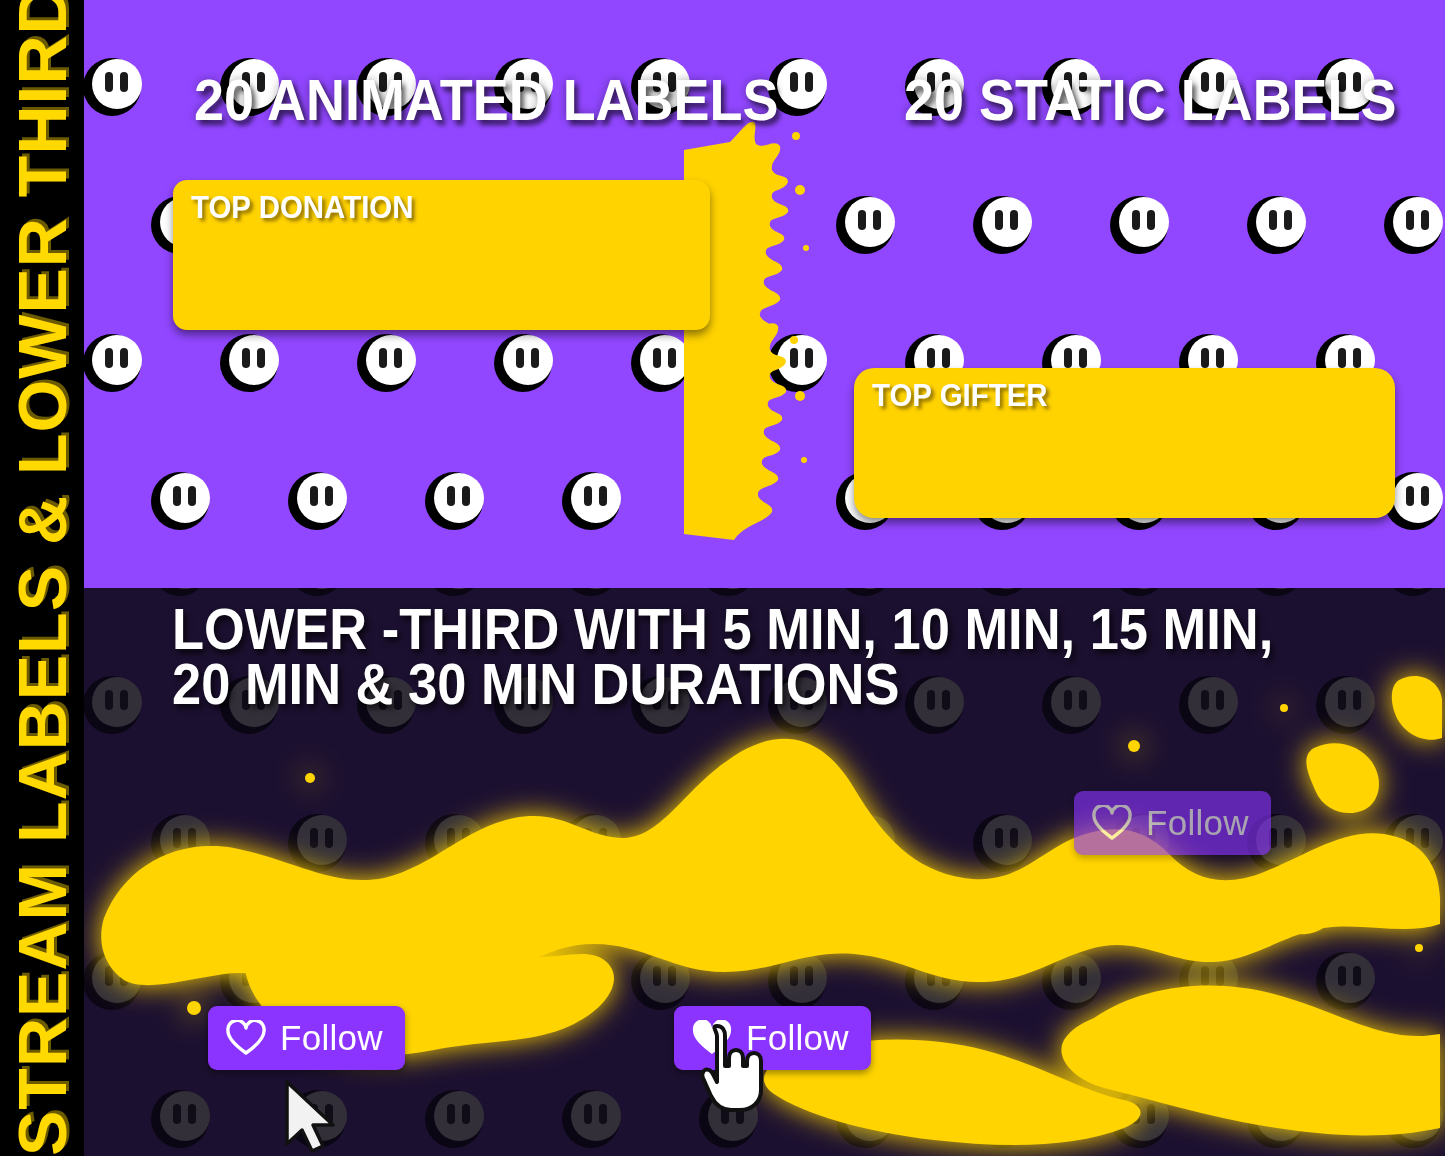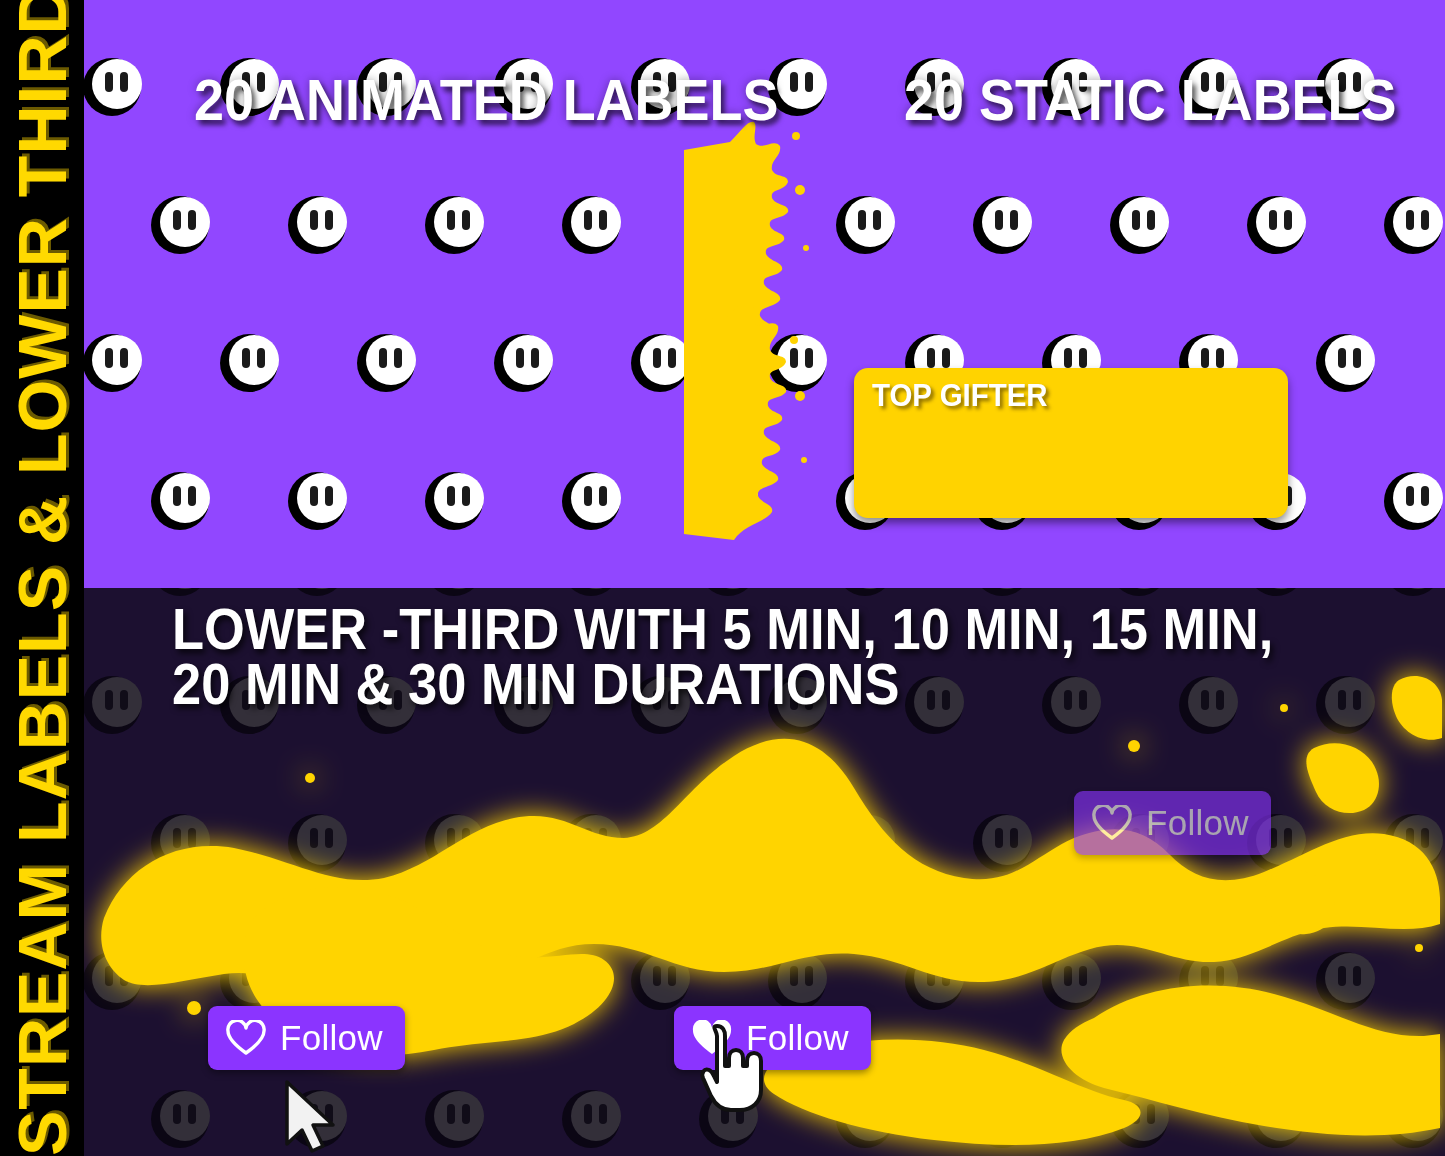--- a/index.html
+++ b/index.html
@@ -93,21 +93,21 @@
     position:absolute; left:18px; top:10px;
     font-family:"Liberation Sans Narrow","Liberation Sans",sans-serif;
     font-weight:bold; color:#fff; font-size:31px;
     letter-spacing:0px; white-space:nowrap;
     text-shadow:3px 3px 4px rgba(60,40,0,.60);
     transform:scaleX(.95); transform-origin:left center;
   }
   #card-top-donation      { left:89px;  top:180px; width:537px; height:150px; }
   #card-latest-subscriber { left:89px;  top:368px; width:537px; height:150px; }
   #card-latest-follower   { left:770px; top:180px; width:541px; height:150px; }
-  #card-top-gifter        { left:770px; top:368px; width:434px; height:150px; }
+  #card-top-gifter        { left:770px; top:368px; width:541px; height:150px;border-radius:20px; }
 
   
   .splash-edge{
     position:absolute; z-index:5; pointer-events:none;
   }
   #splash-top  { left:600px; top:120px; width:130px; height:230px; }
   #splash-bot  { left:600px; top:300px; width:130px; height:245px; }
 
   
   #lowerthird-heading{
@@ -429,20 +429,23 @@
                    C90,86 104,84 102,92 C96,100 82,96 84,106 C88,114 100,112 98,120
                    C92,128 78,124 80,134 C84,142 98,142 96,150 C90,158 76,154 78,164
                    C82,172 96,172 94,180 C88,188 72,186 74,196 C78,204 90,204 88,212
                    C82,222 60,224 50,240 L0,234 Z"></path>
           <circle cx="110" cy="40" r="4"></circle>
           <circle cx="116" cy="96" r="5"></circle>
           <circle cx="120" cy="160" r="3"></circle>
         </g>
       </svg>
 
+      <div class="label-card" id="card-top-donation">
+        <div class="caption">TOP DONATION</div>
+      </div>
       <div class="label-card" id="card-top-gifter">
         <div class="caption">TOP GIFTER</div>
       </div>
 
     </div>
 
     <div id="dark-section">
 
       <div class="pattern" id="pattern-dark">
           <div class="pat-icon" style="left:147px;top:30px">

